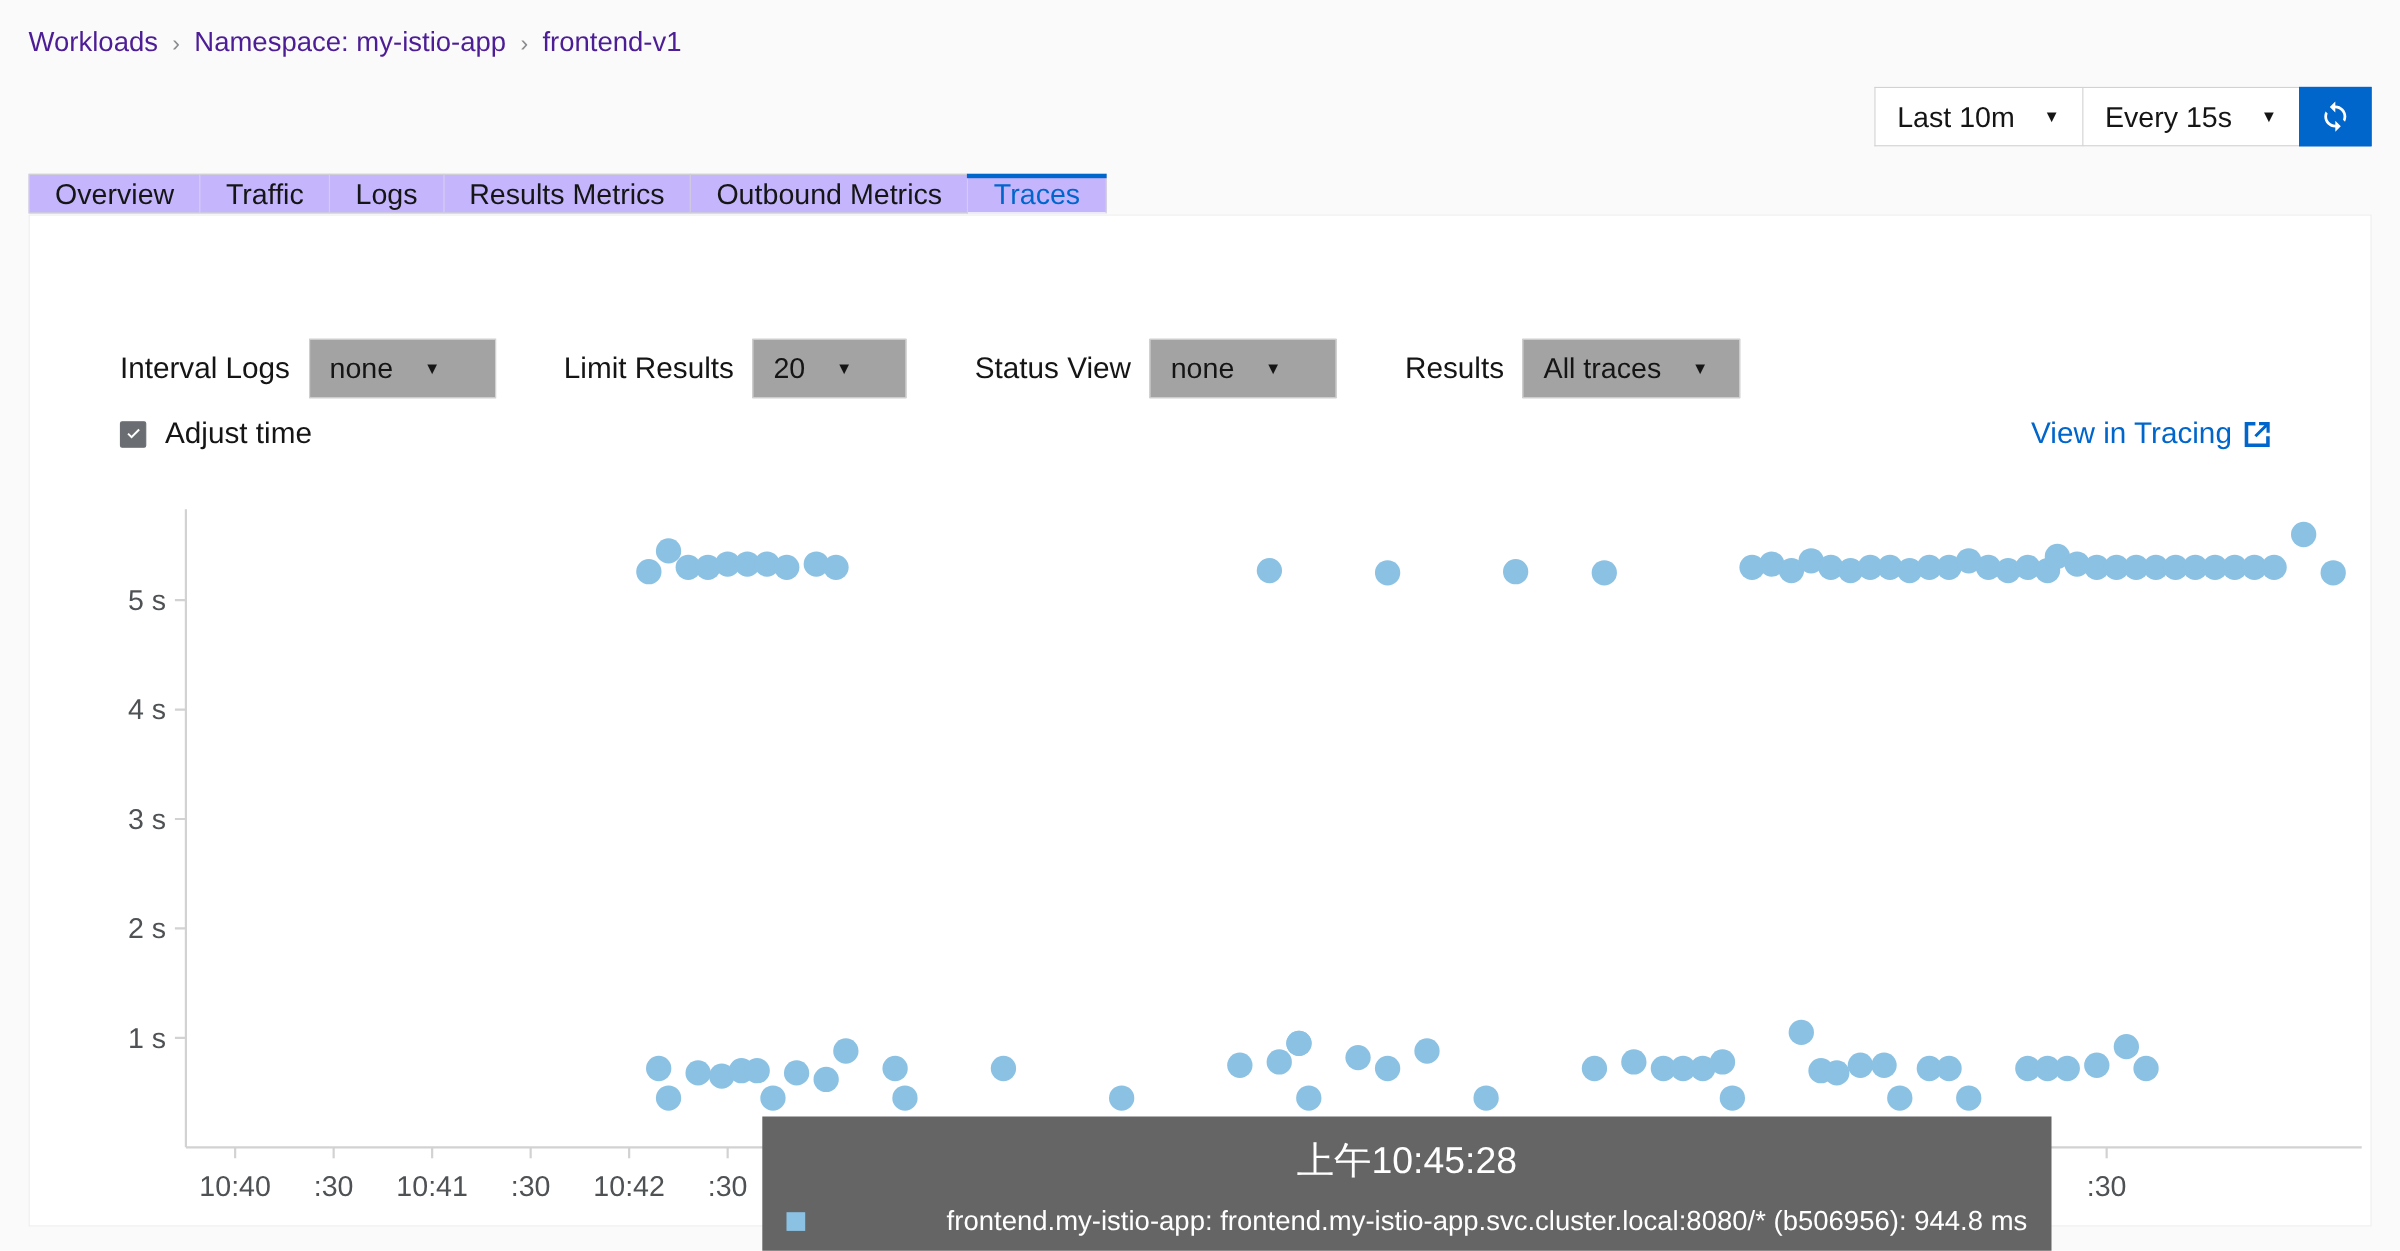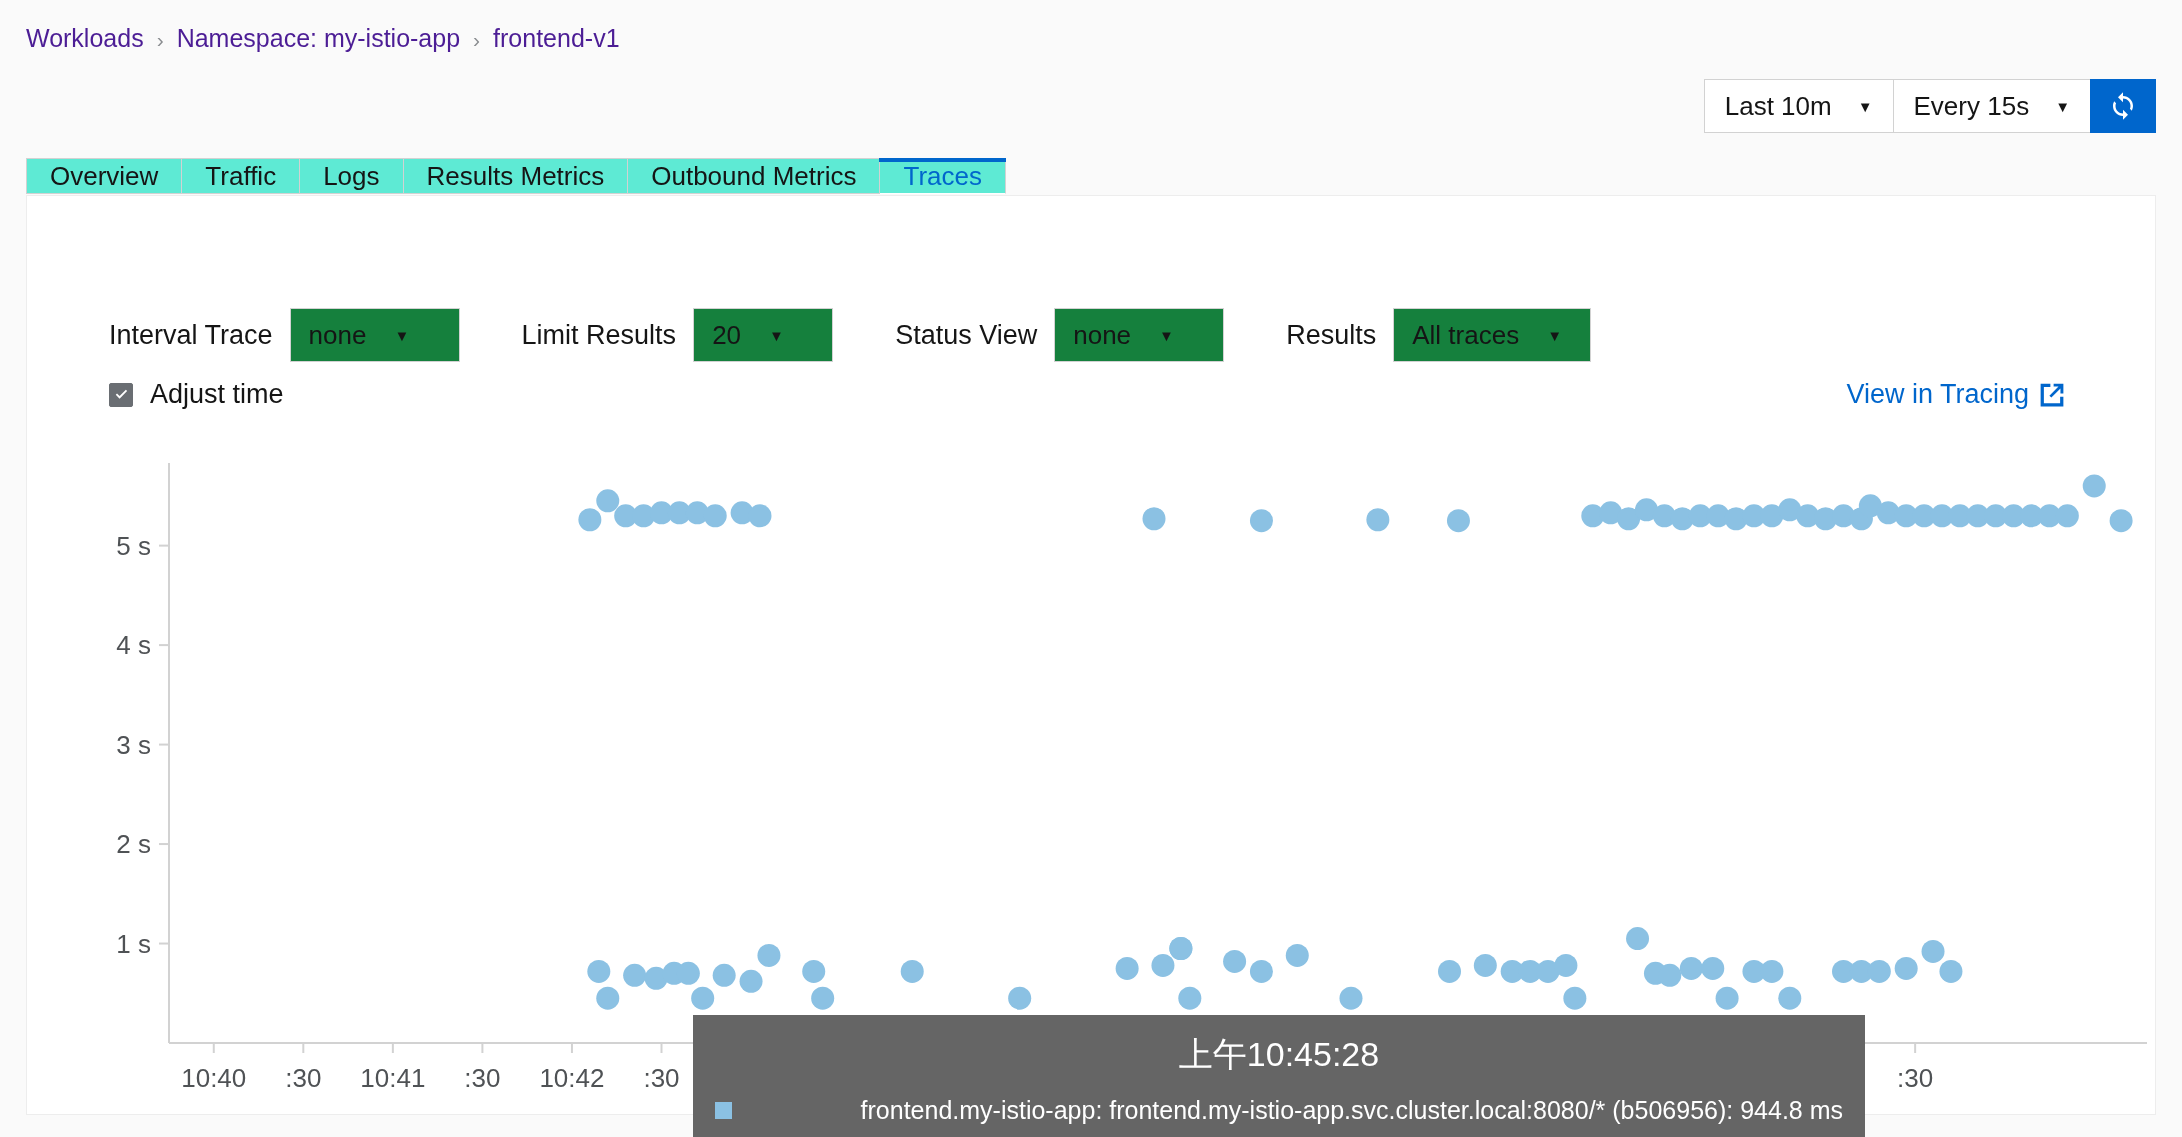--- a/index.html
+++ b/index.html
@@ -42,21 +42,21 @@
     left: 26px; top: 138px;
     display: flex;
     height: 56px;
   }
   .tab {
     position: relative;
     display: flex; align-items: center;
     padding: 0 23px;
     font-size: 26px;
     color: #151515;
-    background: #5eead4;
+    background: #c4b5fd;
     border: 1px solid #d2d2d2;
     border-left: none;
     cursor: pointer;
     white-space: nowrap;
     margin-top: 20px;
   }
   .tab:first-child { border-left: 1px solid #d2d2d2; }
   .tab.active {
     color: #0066cc;
     border-bottom: 1px solid #ffffff;
@@ -121,21 +121,21 @@
   }
   .flabel {
     font-size: 27px;
     color: #151515;
     margin-right: 17px;
   }
   .fselect {
     display: flex; align-items: center;
     height: 54px;
     border: 1px solid #d2d2d2;
-    background: #15803d;
+    background: #a3a3a3;
     padding: 0 18px;
     font-size: 26px;
     color: #151515;
     cursor: pointer;
   }
   .fselect .caret {
     margin-left: 28px;
     font-size: 15px;
   }
   .fgap { width: 62px; }
@@ -266,21 +266,21 @@
         <span>Outbound Metrics</span>
       </div>
     <div class="tab active">
         <span>Traces</span>
       </div>
   </div>
 
   <div class="card">
 
     <div class="filters">
-      <span class="flabel">Interval Trace</span>
+      <span class="flabel">Interval Logs</span>
       <div class="fselect" style="width:170px">
         <span>none</span>
         <span class="caret">▼</span>
       </div>
       <div class="fgap"></div>
       <span class="flabel">Limit Results</span>
       <div class="fselect" style="width:140px">
         <span>20</span>
         <span class="caret">▼</span>
       </div>

